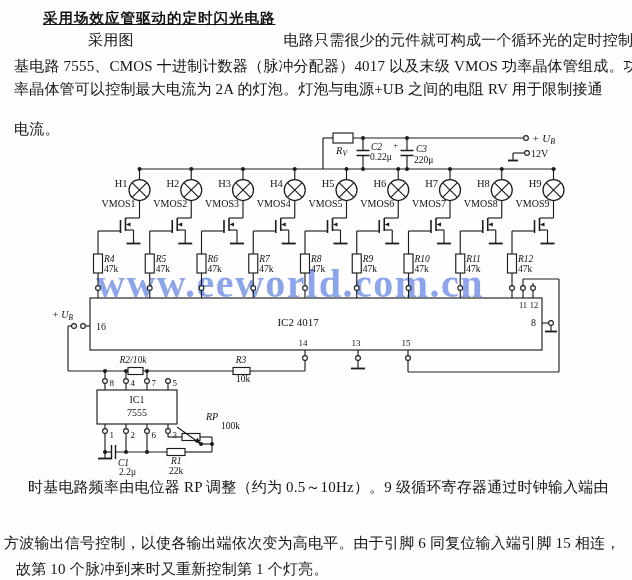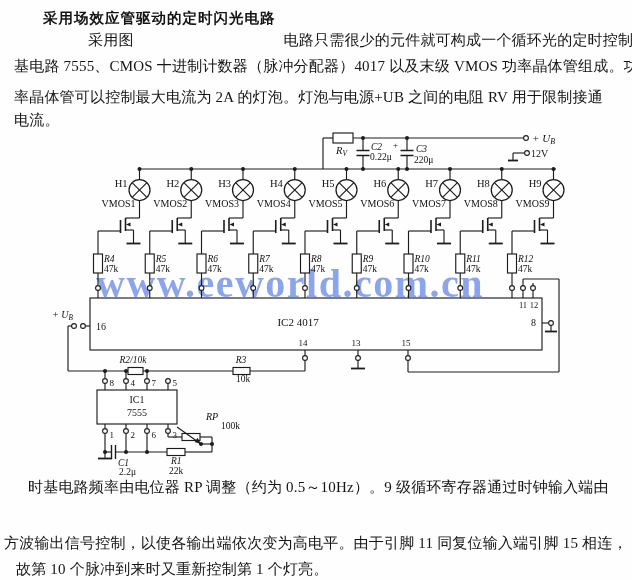--- a/index.html
+++ b/index.html
@@ -1,19 +1,19 @@
 <!DOCTYPE html>
 <html><head>
 <meta charset="utf-8">
 <style>
   html,body{margin:0;padding:0;}
   body{width:632px;height:580px;background:#fefefe;position:relative;overflow:hidden;
        font-family:"Liberation Serif","DejaVu Serif",serif;color:#141414;}
   .abs{position:absolute;white-space:nowrap;}
-  #title{left:43px;top:9px;font-size:14.5px;font-weight:bold;letter-spacing:1px;z-index:3;}
+  #title{left:43px;top:9px;font-size:14.5px;font-weight:bold;letter-spacing:1px;z-index:3;text-decoration:underline;}
   .para{font-size:15px;letter-spacing:.2px;z-index:3;}
   .gapspacer{display:inline-block;width:150px;}
   #watermark{left:96px;top:260px;font-size:40px;font-weight:bold;letter-spacing:1.5px;
              color:#1d4ed8;opacity:.5;z-index:1;}
   #cct{position:absolute;left:0;top:0;z-index:2;pointer-events:none;}
 </style>
 </head>
 <body>
 
 <div id="watermark" class="abs">www.eeworld.com.cn</div>
@@ -373,18 +373,18 @@
     <text x="118" y="466" font-size="9.5" text-anchor="start" fill="#111" font-style="italic" font-family="&quot;Liberation Serif&quot;,&quot;DejaVu Serif&quot;,serif">C1</text>
     <text x="119" y="475" font-size="9.5" text-anchor="start" fill="#111" font-style="normal" font-family="&quot;Liberation Serif&quot;,&quot;DejaVu Serif&quot;,serif">2.2μ</text>
     <text x="171" y="464" font-size="9.5" text-anchor="start" fill="#111" font-style="italic" font-family="&quot;Liberation Serif&quot;,&quot;DejaVu Serif&quot;,serif">R1</text>
     <text x="169" y="474" font-size="9.5" text-anchor="start" fill="#111" font-style="normal" font-family="&quot;Liberation Serif&quot;,&quot;DejaVu Serif&quot;,serif">22k</text>
   </svg>
 
 <div id="title" class="abs">采用场效应管驱动的定时闪光电路</div>
 
 <div class="abs para" style="left:88px;top:31px"><span>采用图</span><span class="gapspacer"></span><span>电路只需很少的元件就可构成一个循环光的定时控制电路。电路由 MOS 时</span></div>
 <div class="abs para" style="left:14px;top:57px">基电路 7555、CMOS 十进制计数器（脉冲分配器）4017 以及末级 VMOS 功率晶体管组成。功</div>
-<div class="abs para" style="left:14px;top:88px">率晶体管可以控制最大电流为 2A 的灯泡。灯泡与电源+UB 之间的电阻 RV 用于限制接通</div>
-<div class="abs para" style="left:14px;top:111px">电流。</div>
+<div class="abs para" style="left:14px;top:80px">率晶体管可以控制最大电流为 2A 的灯泡。灯泡与电源+UB 之间的电阻 RV 用于限制接通</div>
+<div class="abs para" style="left:14px;top:120px">电流。</div>
 
 <div class="abs para" style="left:28px;top:478px">时基电路频率由电位器 RP 调整（约为 0.5～10Hz）。9 级循环寄存器通过时钟输入端由</div>
-<div class="abs para" style="left:4px;top:534px">方波输出信号控制，以使各输出端依次变为高电平。由于引脚 11 同复位输入端引脚 15 相连，</div>
+<div class="abs para" style="left:4px;top:534px">方波输出信号控制，以使各输出端依次变为高电平。由于引脚 6 同复位输入端引脚 15 相连，</div>
 <div class="abs para" style="left:16px;top:560px">故第 10 个脉冲到来时又重新控制第 1 个灯亮。</div>
 
 </body></html>

